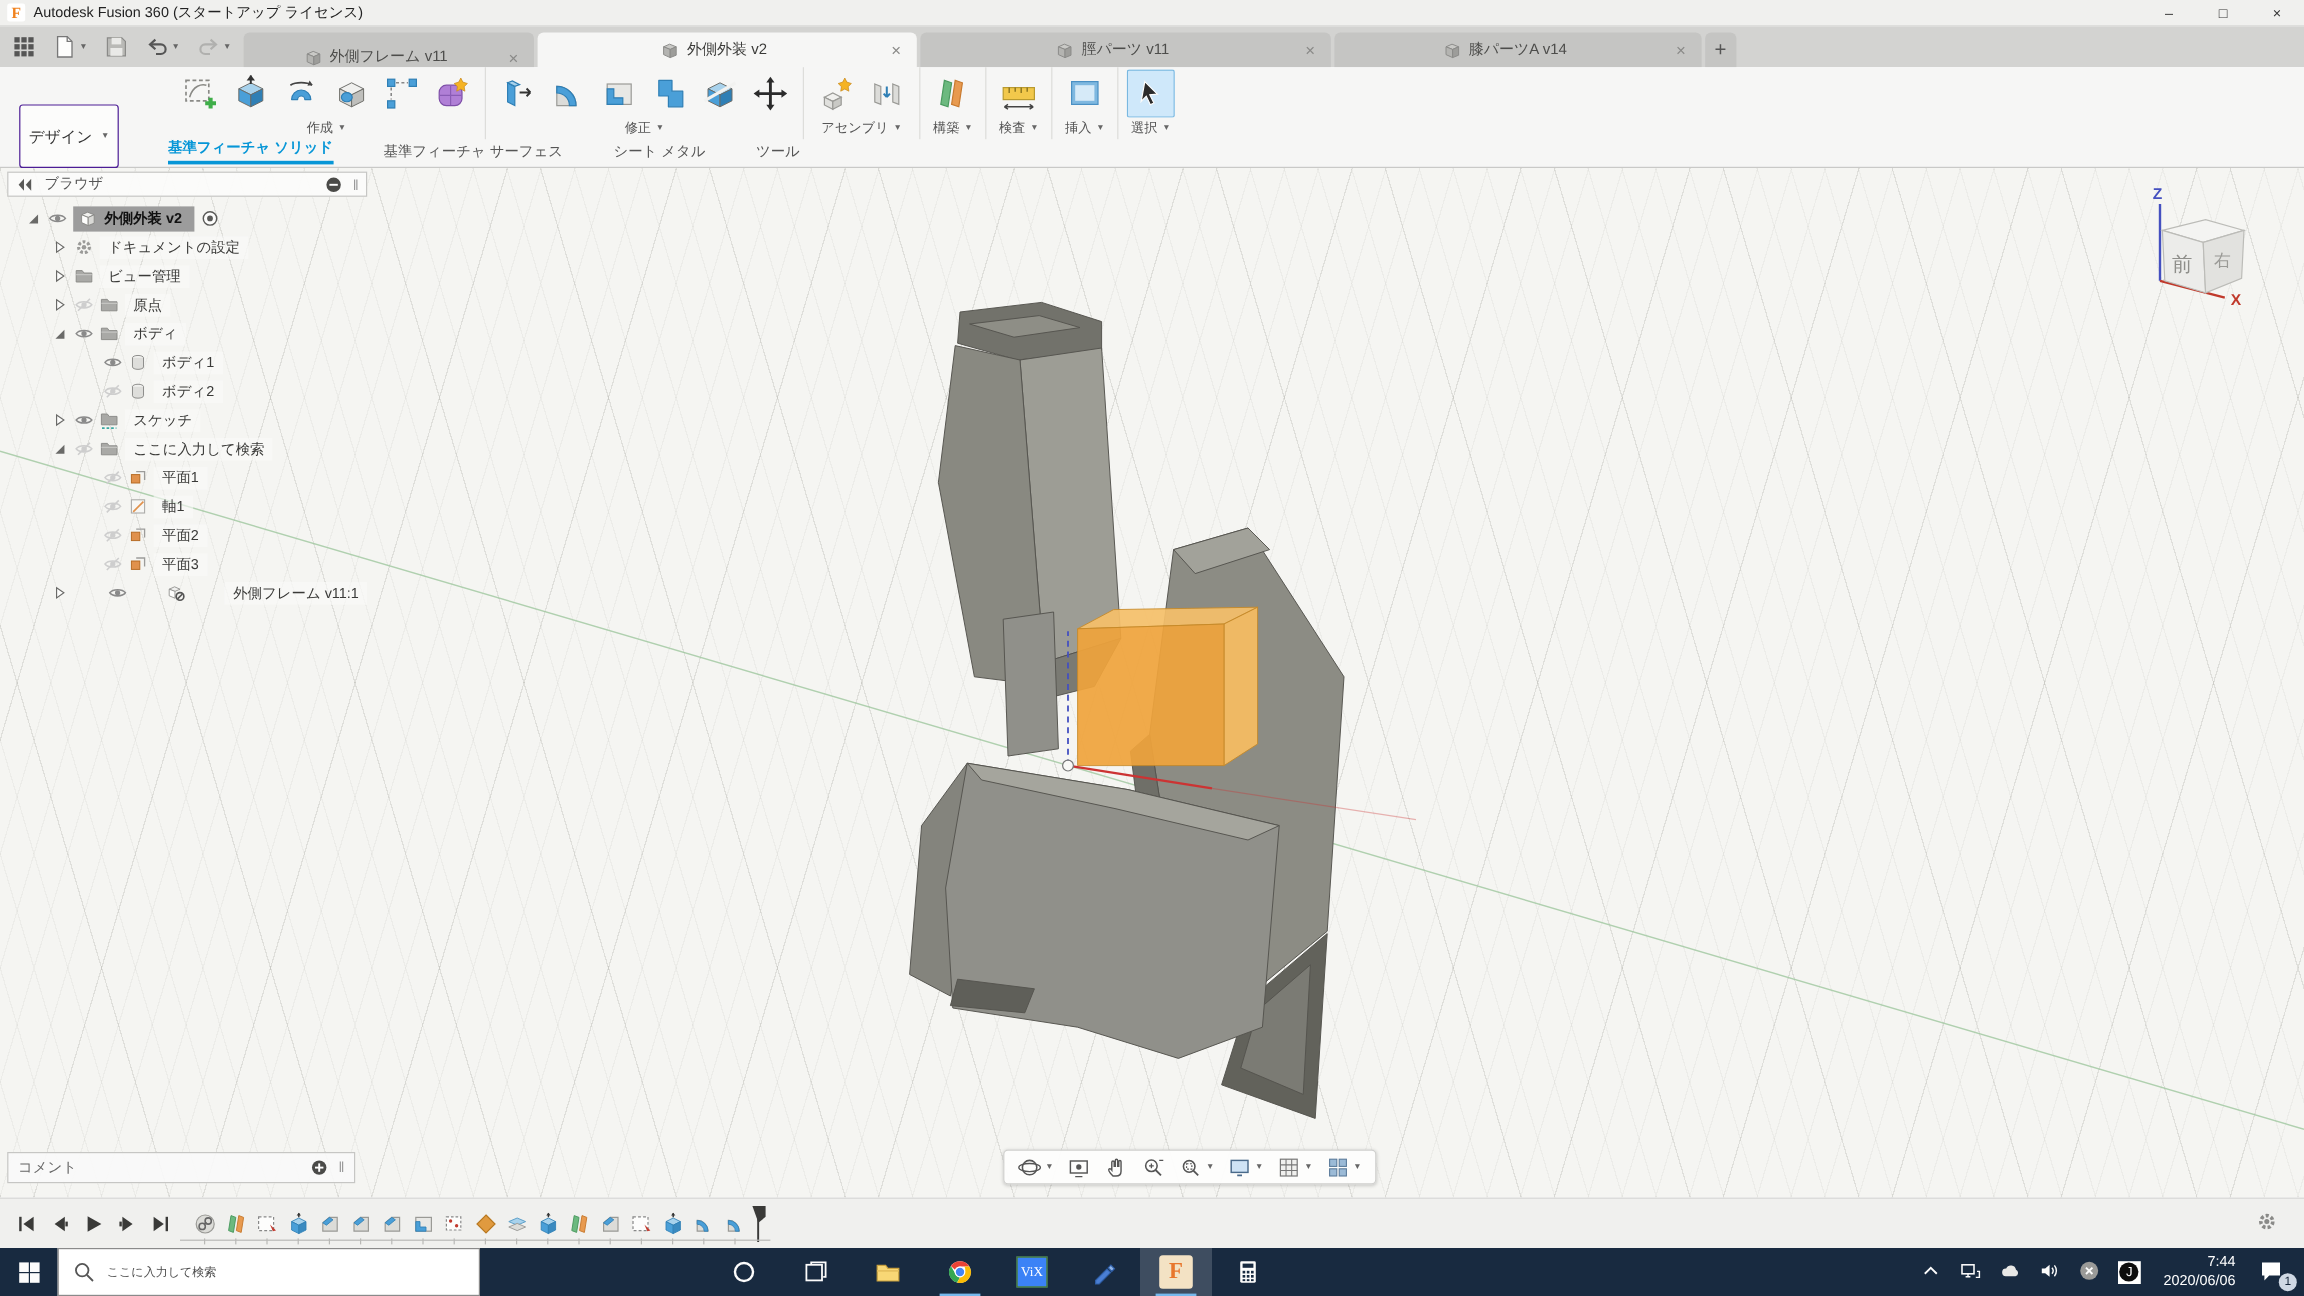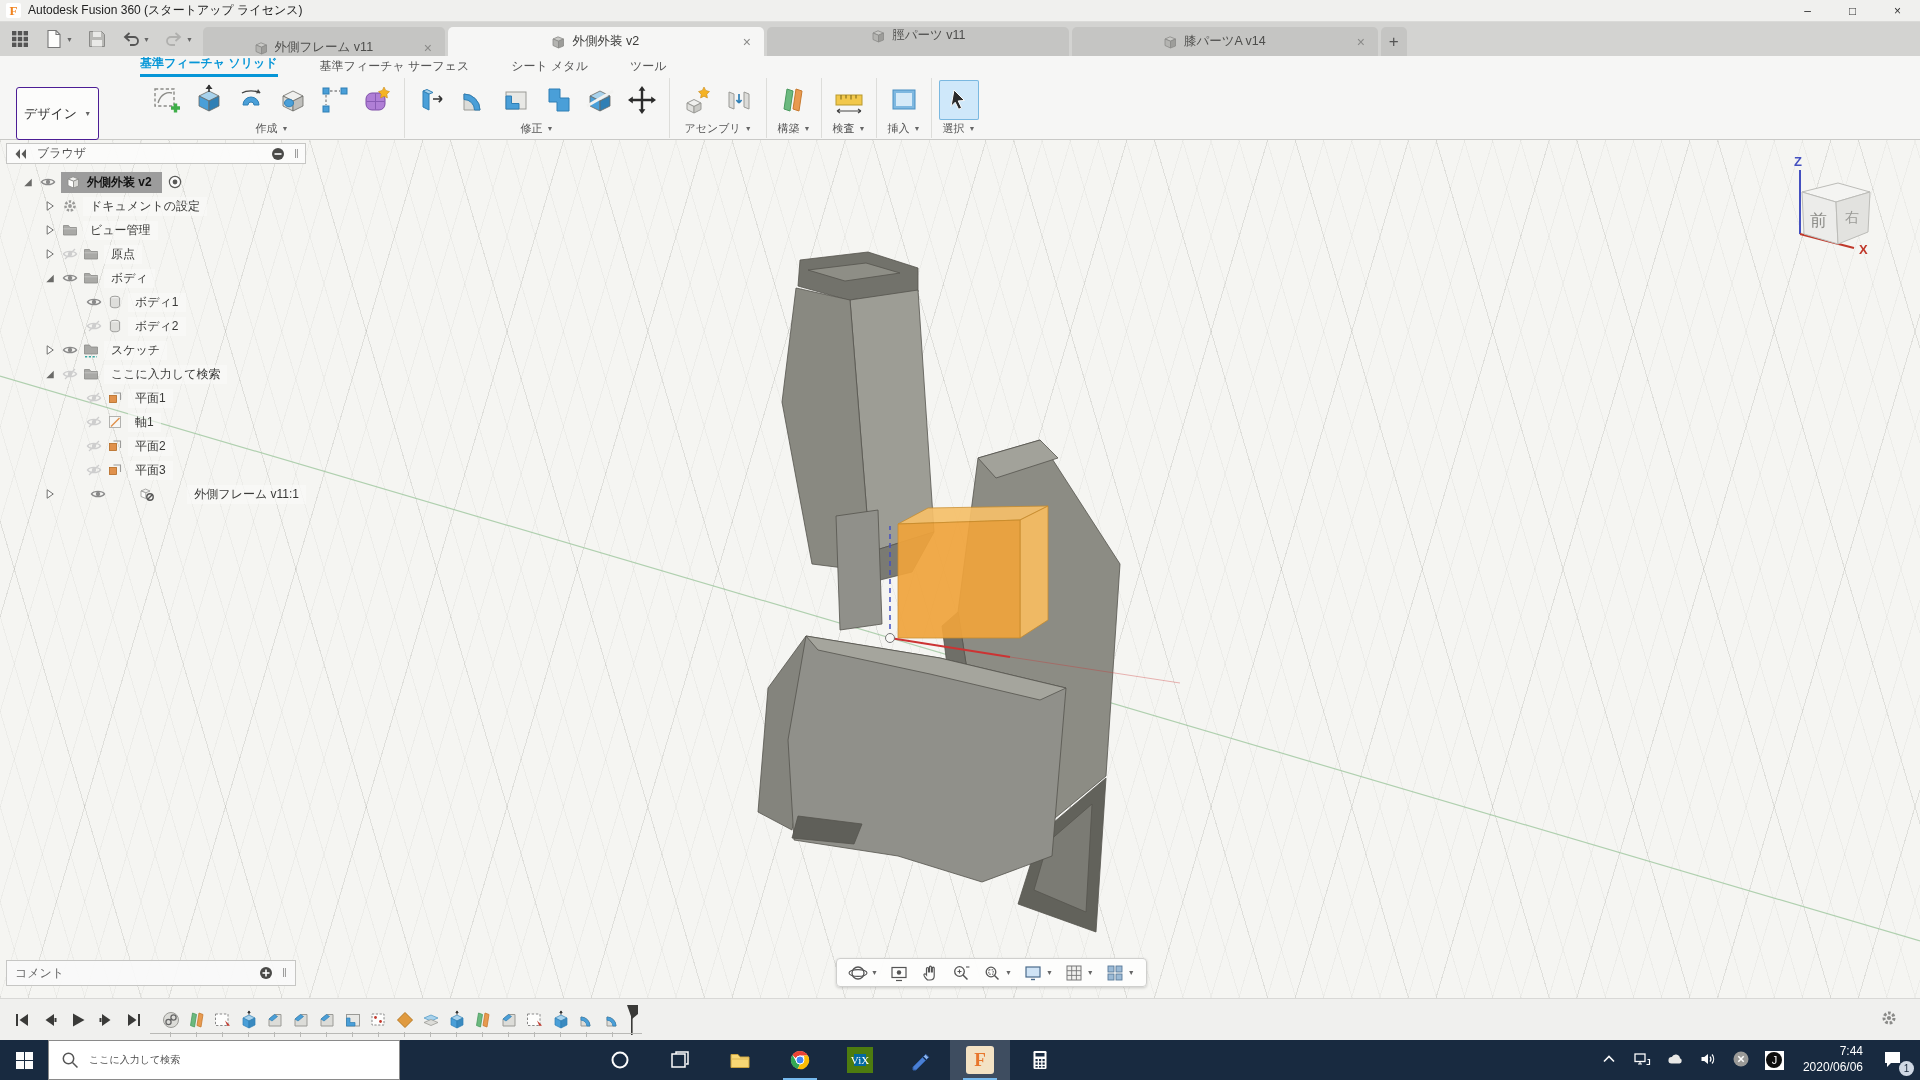--- a/index.html
+++ b/index.html
@@ -85,21 +85,21 @@
   #tl-gear{position:absolute;right:22px;top:10px}
 
   
   #taskbar{height:40px;background:#182a40;display:flex;align-items:stretch;color:#fff}
   #start{width:48px;display:flex;align-items:center;justify-content:center}
   #tb-search{width:352px;background:#fff;border:1px solid #8a8a8a;display:flex;align-items:center;gap:9px;padding:0 11px;color:#4d4d4d;font-size:10px}
   #tb-apps{display:flex;margin-left:190px}
   .tb-app{width:60px;display:flex;align-items:center;justify-content:center;position:relative}
   .tb-app.active{background:rgba(255,255,255,.17)}
   .tb-app.running::after{content:"";position:absolute;bottom:0;left:13px;right:13px;height:2px;background:#76b9ed}
-  .vix-box{width:26px;height:26px;background:#0369a1;color:#fff;display:flex;align-items:center;justify-content:center;font-size:11px;font-family:"Liberation Serif",serif;border:7px solid #4d7c0f}
+  .vix-box{width:26px;height:26px;background:#3b82f6;color:#fff;display:flex;align-items:center;justify-content:center;font-size:11px;font-family:"Liberation Serif",serif;border:1px solid #4d7c0f}
   .fusion-box{width:28px;height:28px;background:#f3e2c4;border-radius:3px;display:flex;align-items:center;justify-content:center;color:#e8762c;font-weight:bold;font-size:19px;font-family:"Liberation Serif",serif}
   #tb-tray{margin-left:auto;display:flex;align-items:center;gap:15px;padding-right:12px}
   .ime-box{width:19px;height:19px;background:#fff;display:flex;align-items:center;justify-content:center}
   .ime-circle{width:16px;height:16px;border-radius:50%;background:#0d0d0d;color:#fff;font-size:11px;display:flex;align-items:center;justify-content:center}
   #tb-clock{text-align:right;font-size:12px;line-height:1.3;padding:0 4px}
   #tb-badge{position:relative;width:26px;height:22px}
   #badge-count{position:absolute;right:-6px;bottom:-5px;width:15px;height:15px;border-radius:50%;background:#cfd8e4;color:#16263a;font-size:10px;display:flex;align-items:center;justify-content:center}
 </style>
 </head>
 <body>
@@ -190,21 +190,21 @@
             <svg viewBox="0 0 16 16" width="16" height="16">
               <polygon points="3,5 8,2.8 13.5,5 8.5,7.2" fill="#c9c9c6" stroke="#8a8a88" stroke-width="0.8"></polygon>
               <polygon points="3,5 8.5,7.2 8.5,14 3,11.5" fill="#b4b4b1" stroke="#8a8a88" stroke-width="0.8"></polygon>
               <polygon points="13.5,5 13.5,12 8.5,14 8.5,7.2" fill="#9d9d9a" stroke="#8a8a88" stroke-width="0.8"></polygon>
             </svg>
           </span>
           <span class="tab-label">外側外装 v2</span>
         </span>
         <span class="tab-close">×</span>
       </div>
-      <div class="tab" style="width: 302px; flex-direction: column;">
+      <div class="tab" style="width: 342px;">
         <span style="display: flex; align-items: center; gap: 6px; margin: 0px auto;">
           <span class="icon">
             <svg viewBox="0 0 16 16" width="16" height="16">
               <polygon points="3,5 8,2.8 13.5,5 8.5,7.2" fill="#c9c9c6" stroke="#8a8a88" stroke-width="0.8"></polygon>
               <polygon points="3,5 8.5,7.2 8.5,14 3,11.5" fill="#b4b4b1" stroke="#8a8a88" stroke-width="0.8"></polygon>
               <polygon points="13.5,5 13.5,12 8.5,14 8.5,7.2" fill="#9d9d9a" stroke="#8a8a88" stroke-width="0.8"></polygon>
             </svg>
           </span>
           <span class="tab-label">脛パーツ v11</span>
         </span>
@@ -226,26 +226,20 @@
     </div>
   <div id="newtab">+</div>
 </div>
 
 <div id="ribbon">
   <div id="workspace">
     <span>デザイン</span>
     <span class="caret">▼</span>
   </div>
   <div id="ribbon-main">
-    <div id="ribbon-tabs">
-        <span class="rtab active">基準フィーチャ ソリッド</span>
-        <span class="rtab">基準フィーチャ サーフェス</span>
-        <span class="rtab">シート メタル</span>
-        <span class="rtab">ツール</span>
-      </div>
     <div id="ribbon-groups">
         <div class="rgroup">
           <div class="rgroup-icons">
             <div class="rib-btn">
               <span class="icon">
                 <svg viewBox="0 0 32 32" width="32" height="32">
                   <rect x="4" y="5" width="19" height="17" fill="none" stroke="#8a8a86" stroke-width="1.4" stroke-dasharray="3.2 2.2"></rect>
                   <path d="M7 19C10 9 17 8 21 9" fill="none" stroke="#8a8a86" stroke-width="1.3"></path>
                   <path d="M20 24h9M24.5 19.5v9" stroke="#3fae49" stroke-width="3.4"></path>
                 </svg>
@@ -459,20 +453,26 @@
                   <path d="M11 6l10.5 10.5-6.3.4 3.4 7-3 1.4-3.4-7L8 22.5Z" fill="#2b2b2b" stroke="#fdfdfc" stroke-width="1"></path>
                 </svg>
               </span>
             </div>
           </div>
           <div class="rgroup-label">
             <span>選択</span>
             <span class="caret">▼</span>
           </div>
         </div>
+      </div>
+    <div id="ribbon-tabs">
+        <span class="rtab active">基準フィーチャ ソリッド</span>
+        <span class="rtab">基準フィーチャ サーフェス</span>
+        <span class="rtab">シート メタル</span>
+        <span class="rtab">ツール</span>
       </div>
   </div>
 </div>
 
 <div id="canvas">
 
   <svg id="scene" viewBox="0 0 1920 858">
 
     <line x1="0" y1="236" x2="1920" y2="801" stroke="#9fc79f" stroke-width="1.2" opacity="0.8"></line>
     <g stroke-linejoin="round" stroke="#55544e" stroke-width="0.8">

